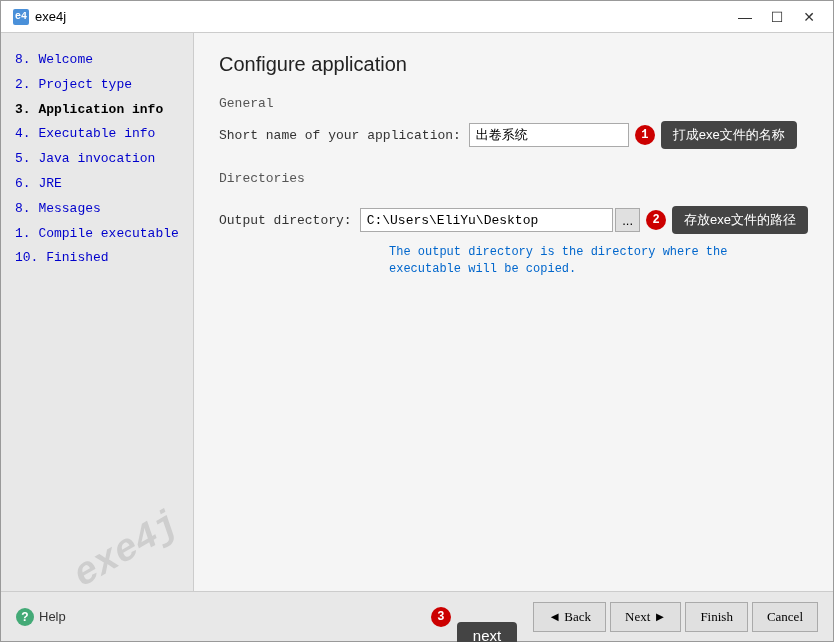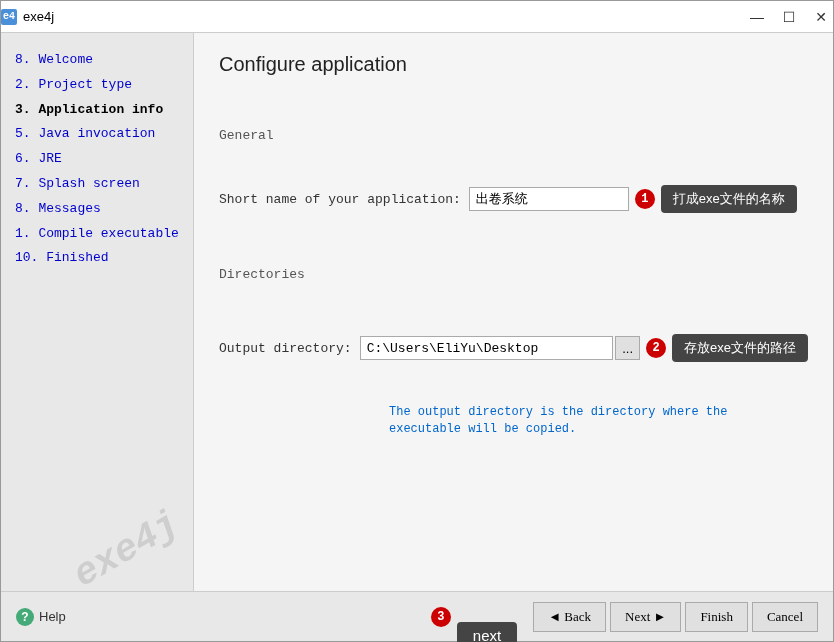--- a/index.html
+++ b/index.html
@@ -19,21 +19,21 @@
       border: 1px solid #999;
       display: flex;
       flex-direction: column;
     }
 
     .title-bar {
       background: #ffffff;
       height: 32px;
       display: flex;
       align-items: center;
-      padding: 0 0;
+      padding: 0 12px;
       border-bottom: 1px solid #ccc;
       flex-shrink: 0;
     }
 
     .title-bar-icon {
       width: 16px;
       height: 16px;
       margin-right: 6px;
       background: #4a90d9;
       border-radius: 2px;
@@ -112,21 +112,20 @@
       font-weight: bold;
     }
 
     .main-content {
       flex: 1;
       background: #f5f5f5;
       display: flex;
       flex-direction: column;
       padding: 20px 25px;
       overflow: auto;
-      gap: 32px;
     }
 
     .page-title {
       font-size: 20px;
       font-weight: 300;
       color: #222;
       margin-bottom: 20px;
       font-family: 'Segoe UI', Arial, sans-serif;
     }
 
@@ -306,23 +305,23 @@
       <button class="title-btn close">✕</button>
     </div>
   </div>
 
   <div class="window-body">
 
     <div class="sidebar">
       <div class="sidebar-item">8.  Welcome</div>
       <div class="sidebar-item">2.  Project type</div>
       <div class="sidebar-item active">3.  Application info</div>
+      <div class="sidebar-item">4.  Executable info</div>
       <div class="sidebar-item">5.  Java invocation</div>
       <div class="sidebar-item">6.  JRE</div>
-      <div class="sidebar-item">7.  Splash screen</div>
       <div class="sidebar-item">8.  Messages</div>
       <div class="sidebar-item">1.  Compile executable</div>
       <div class="sidebar-item">10. Finished</div>
       <div class="sidebar-watermark">exe4j</div>
     </div>
 
     <div class="main-content">
       <div class="page-title">Configure application</div>
 
       <div class="section-label">General</div>

